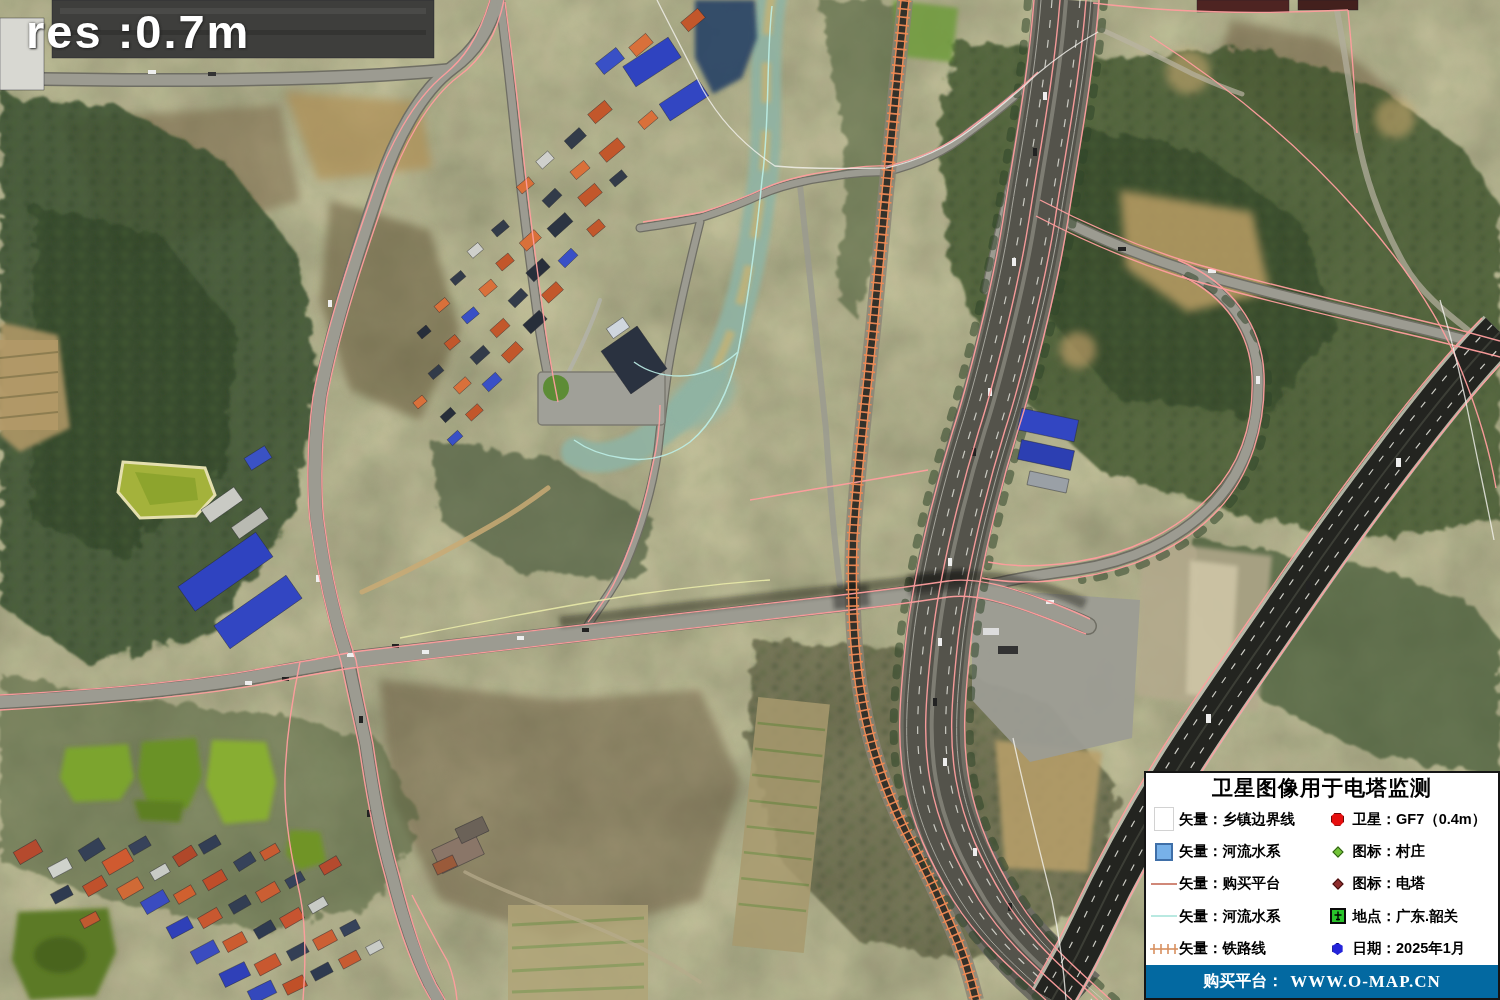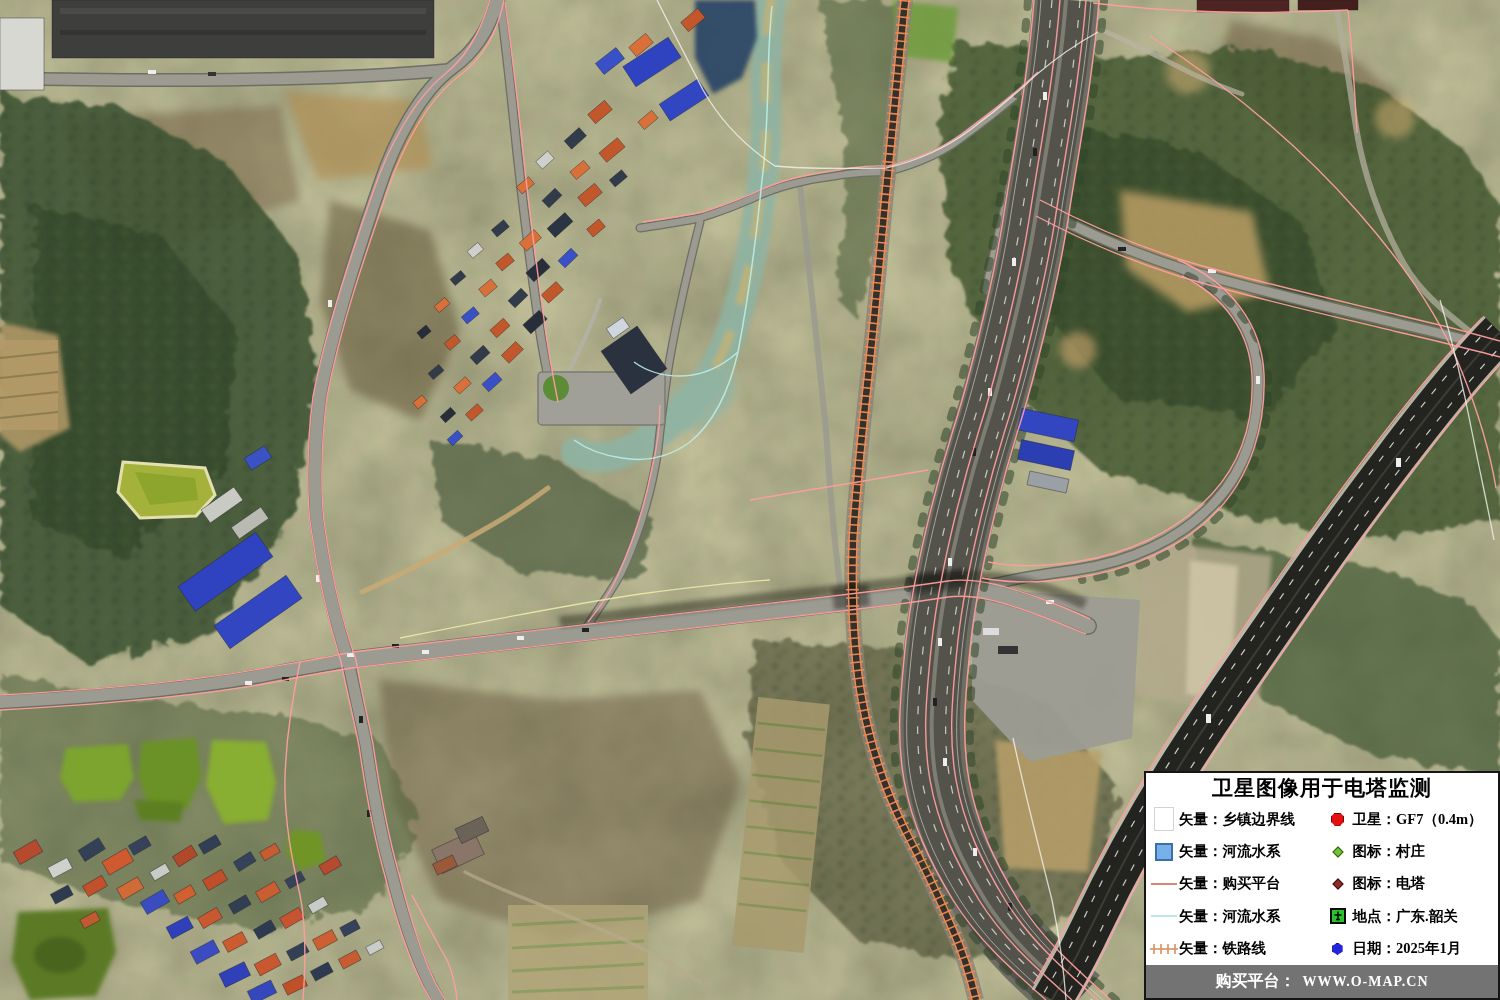--- a/index.html
+++ b/index.html
@@ -11,29 +11,29 @@
   #res-label{position:absolute;left:26px;top:4px;color:#fff;
     font-size:47px;font-weight:700;letter-spacing:2px;
     text-shadow:0 0 3px rgba(40,40,40,.7),1px 1px 2px rgba(30,30,30,.8);}
 
   
   #legend{position:absolute;left:1144px;top:771px;width:356px;height:229px;
     background:#fff;border:2px solid #151515;box-sizing:border-box;
     display:flex;flex-direction:column;}
   #legend .title{flex:0 0 30px;display:flex;align-items:center;justify-content:center;
     font-size:21px;font-weight:900;color:#000;letter-spacing:1px;}
-  #legend .rows{flex:1 1 auto;display:flex;padding:0 2px 0 3px;font-family:Liberation Serif, serif;}
+  #legend .rows{flex:1 1 auto;display:flex;padding:0 2px 0 3px;}
   #legend .col{flex:1 1 50%;display:flex;flex-direction:column;justify-content:space-around;}
   #legend .row{display:flex;align-items:center;height:27px;}
   #legend .sym{flex:0 0 30px;display:flex;align-items:center;justify-content:center;}
   #legend .lab{font-size:14.5px;font-weight:700;color:#000;white-space:nowrap;}
-  #legend .footer{flex:0 0 33px;background:#737373;display:flex;align-items:center;
+  #legend .footer{flex:0 0 33px;background:#0369a1;display:flex;align-items:center;
     justify-content:center;gap:7px;}
   #legend .footer .cn{color:#fff;font-weight:700;font-size:16px;}
-  #legend .footer .url{color:#fff;font-weight:700;font-size:14px;
+  #legend .footer .url{color:#fff;font-weight:700;font-size:17px;
     font-family:"Liberation Serif",serif;letter-spacing:1px;}
 
   
   .sym-box-white{width:18px;height:22px;background:#fff;border:1px solid #d2d2d2;}
   .sym-box-blue{width:18px;height:18px;background:#77b1e9;border:2px solid #3f6fa8;box-sizing:border-box;}
   .sym-line{width:26px;height:0;border-top:2px solid #d08878;}
   .sym-line.cyan{border-color:#b9e9e1;}
   .sym-oct{width:13px;height:13px;background:#e60f0f;border:1px solid #6f0808;box-sizing:border-box;
     clip-path:polygon(30% 0,70% 0,100% 30%,100% 70%,70% 100%,30% 100%,0 70%,0 30%);}
   .sym-dia{width:8px;height:8px;transform:rotate(45deg);background:#72c437;border:1px solid #2f5c14;box-sizing:border-box;}
@@ -438,20 +438,21 @@
   <path d="M657,0 C673,32 690,64 703,90 C721,122 748,148 775,166 C815,170 852,168 886,168 C916,161 946,148 970,130 C992,114 1016,94 1036,75 C1056,58 1076,44 1098,32"></path>
   <path d="M1440,300 C1452,340 1464,390 1472,432 C1480,472 1488,508 1494,540"></path>
   <path d="M1013,738 C1024,790 1040,852 1052,900 C1060,940 1064,972 1066,1000"></path>
 </g>
 
 <g fill="none">
   <path d="M400,638 C480,622 560,606 640,594 C700,586 740,582 770,580" stroke="#ecedaa" stroke-width="1.3" opacity=".85"></path>
 </g>
 </svg>
 
+<div id="res-label">res :0.7m</div>
 
 <div id="legend">
   <div class="title">卫星图像用于电塔监测</div>
   <div class="rows">
     <div class="col">
       <div class="row">
         <span class="sym">
               <span class="sym-box-white"></span>
             </span>
         <span class="lab">矢量：乡镇边界线</span>

